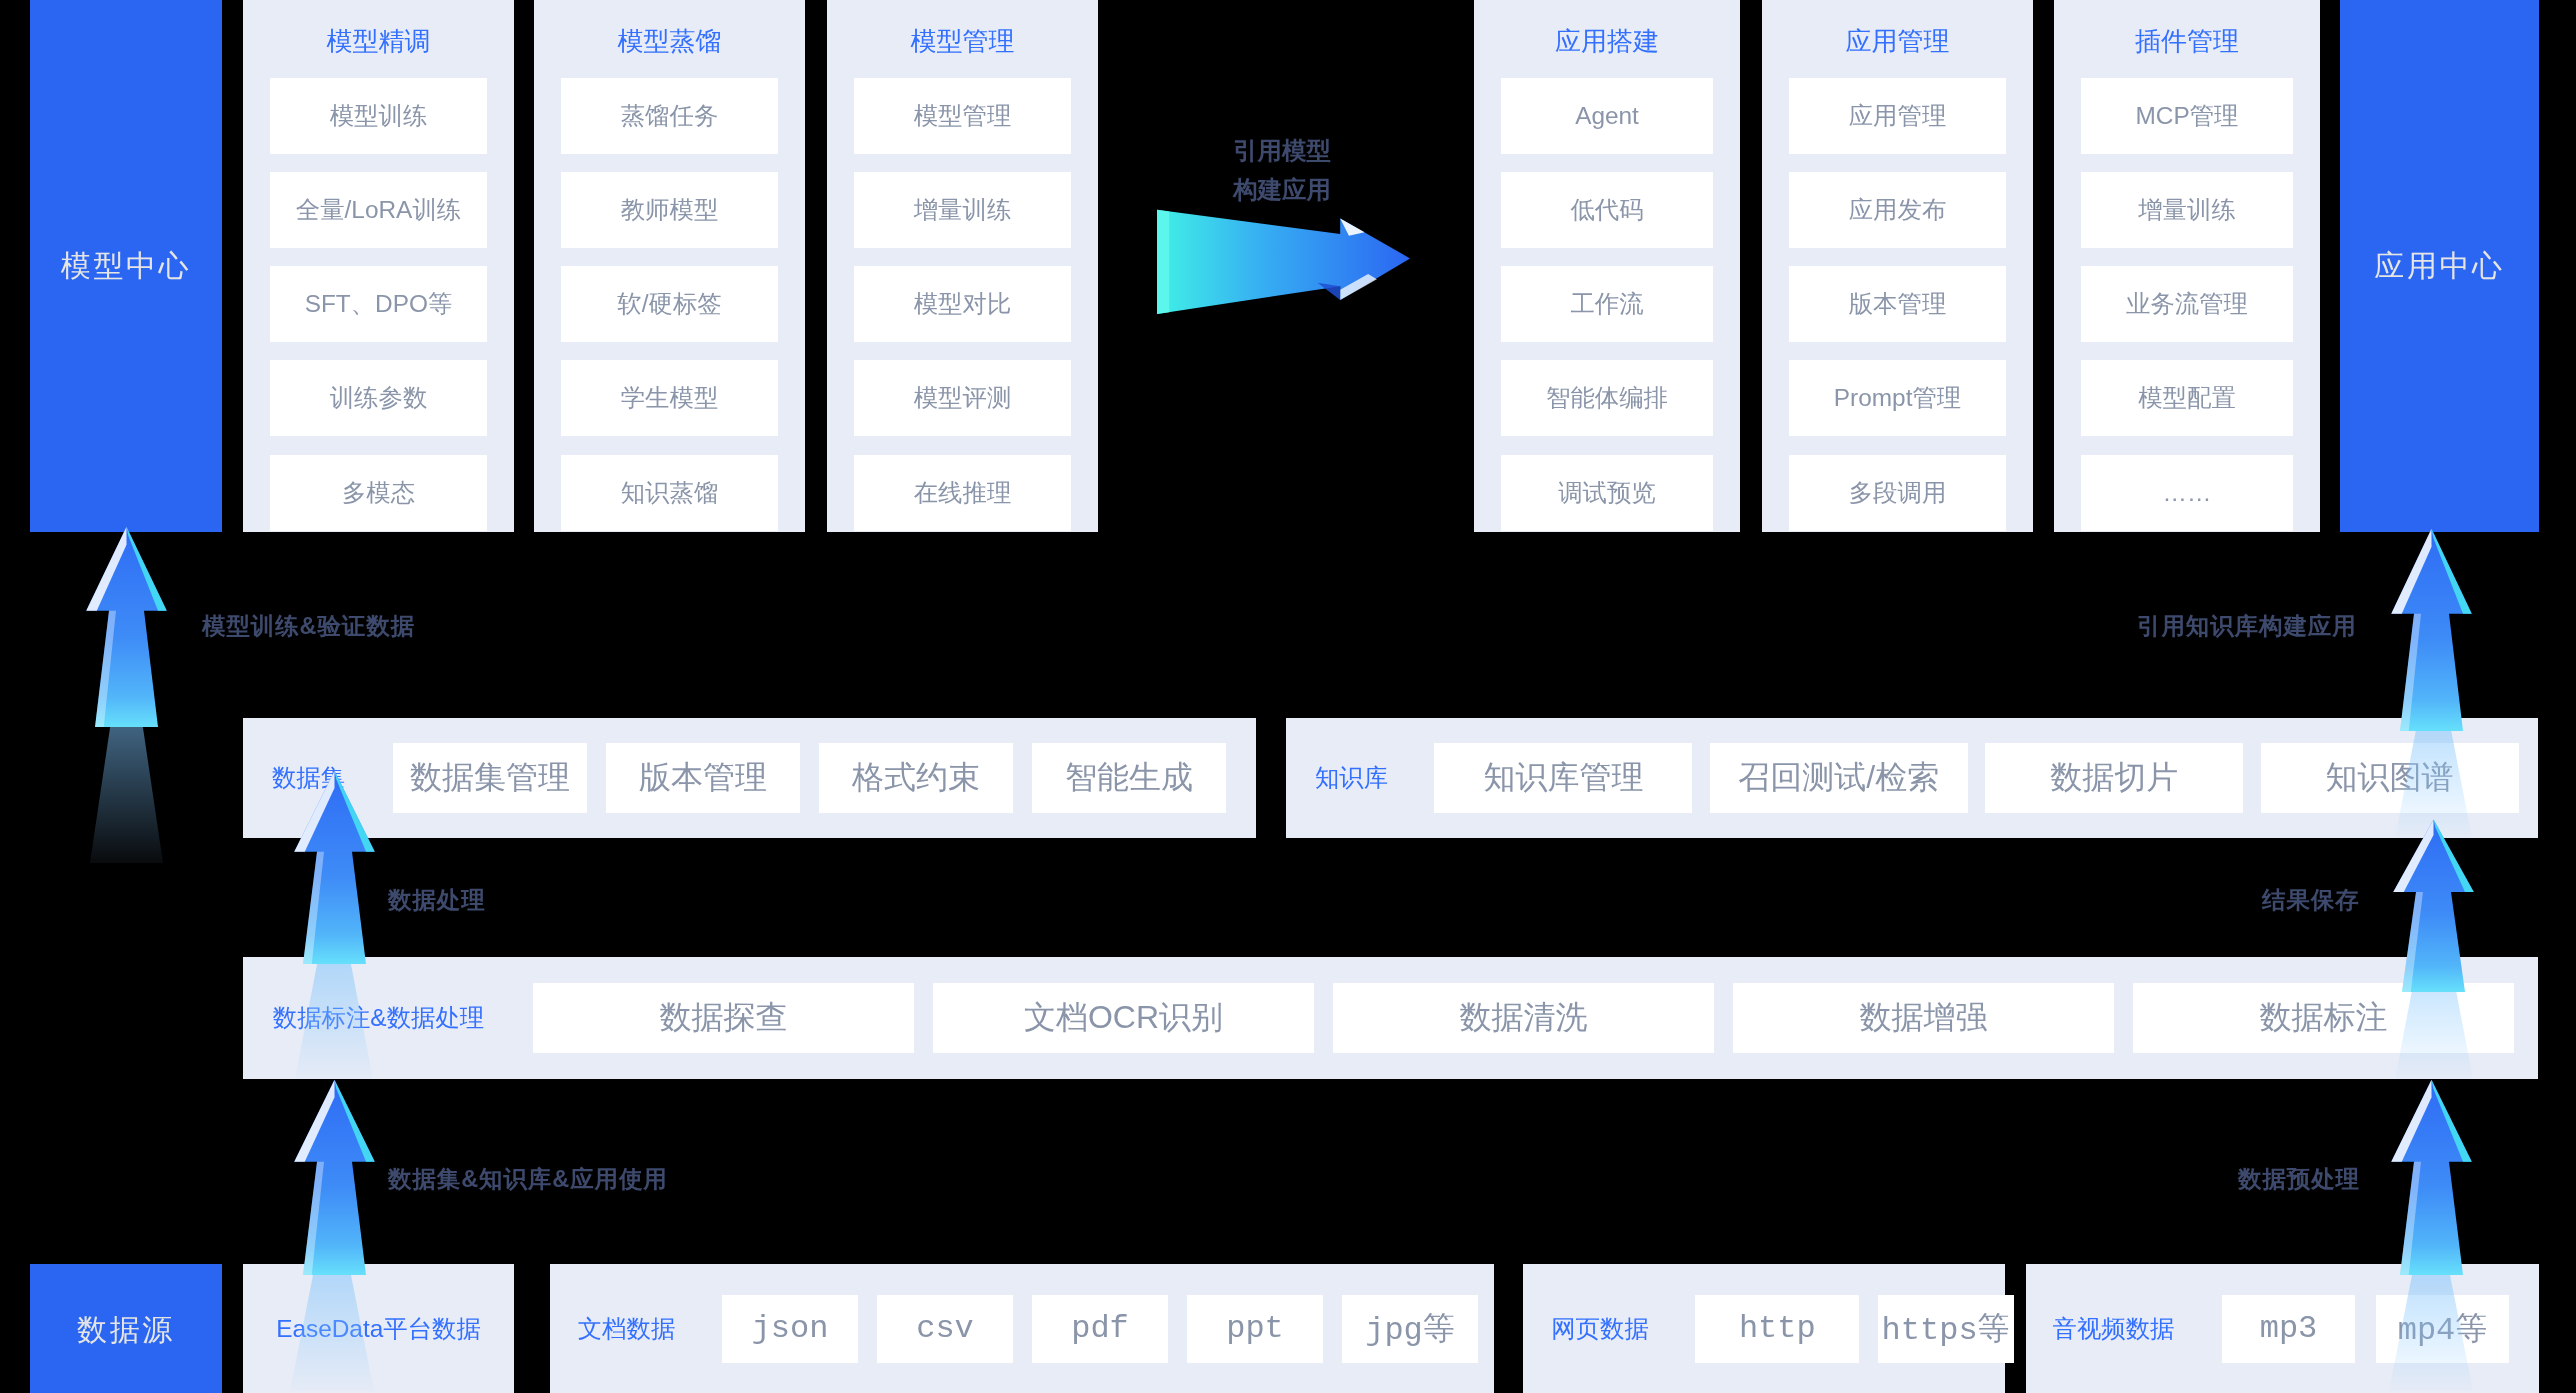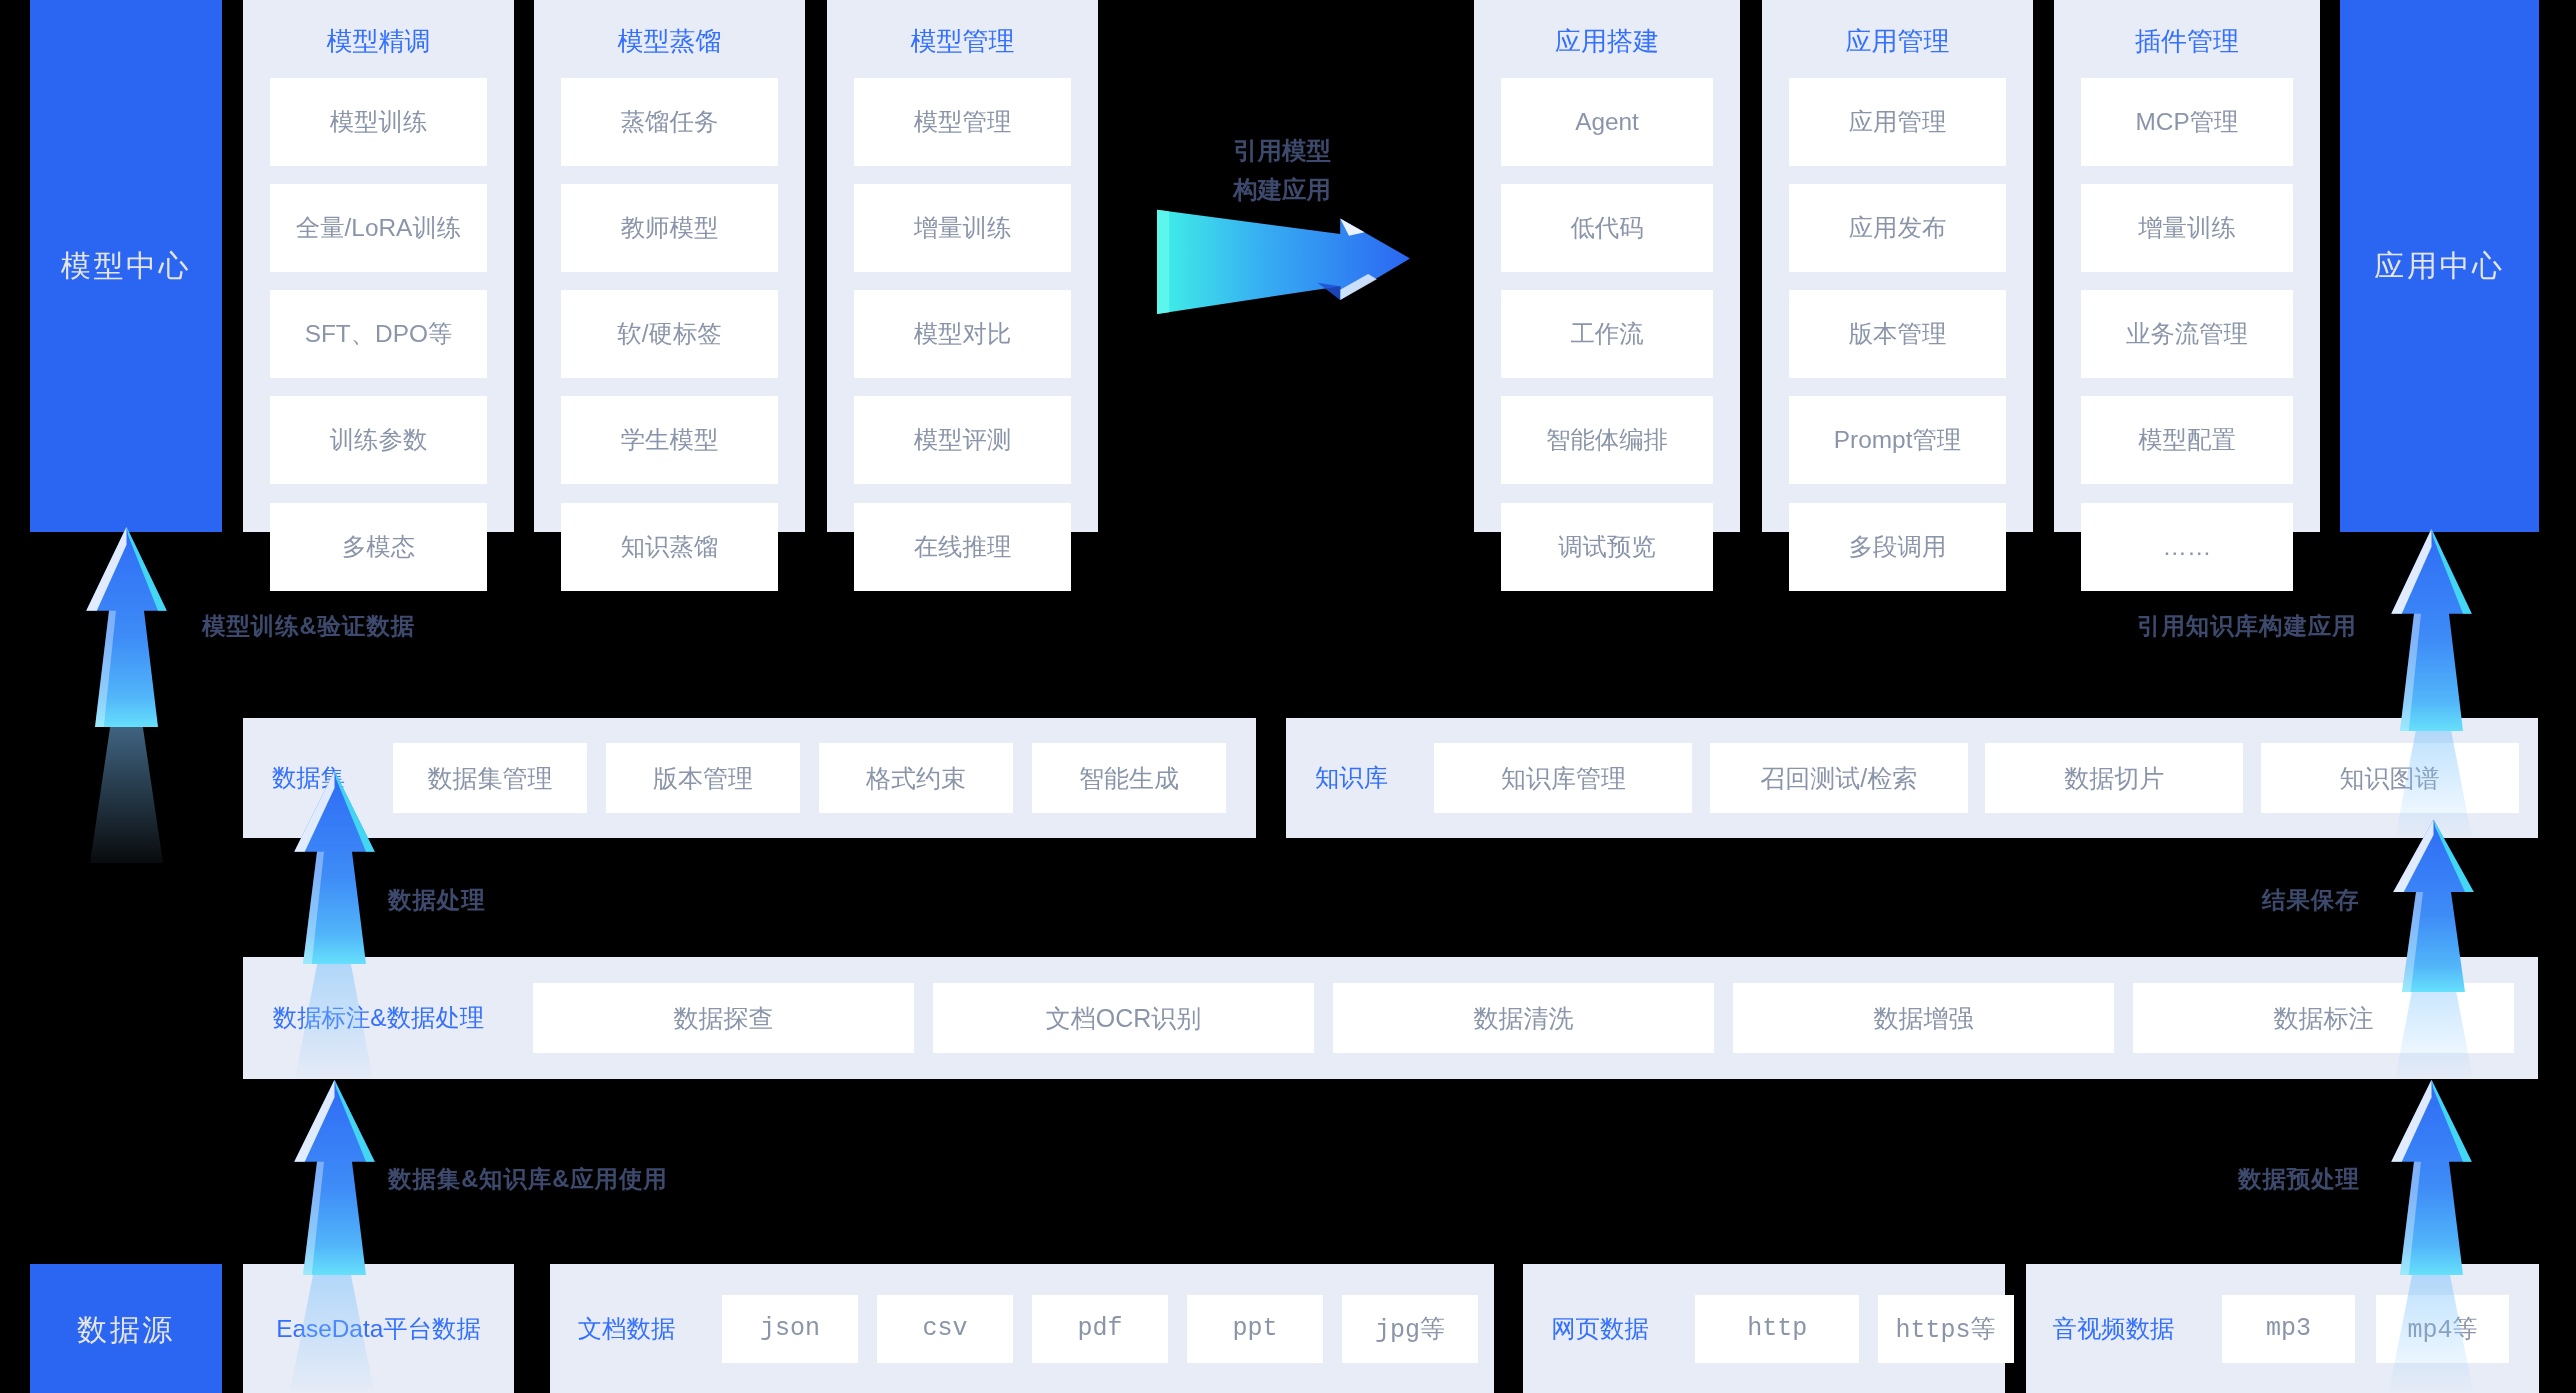--- a/index.html
+++ b/index.html
@@ -4,28 +4,28 @@
 <style>
   html,body{margin:0;padding:0;background:#000;}
   .stage{position:relative;width:2576px;height:1394px;background:#000;overflow:hidden;
          font-family:"Liberation Sans","DejaVu Sans",sans-serif;}
   .pillar{position:absolute;background:#2A66F2;color:#e5e5e5;display:flex;align-items:center;
           justify-content:center;font-size:30px;font-weight:500;letter-spacing:2.6px;z-index:1;box-sizing:border-box;}
   .panel{position:absolute;background:#E8ECF6;z-index:1;box-sizing:border-box;}
   .col{display:flex;flex-direction:column;padding:21px 27px 0;}
   .col-title{height:40px;display:flex;align-items:center;justify-content:center;
              font-size:26px;color:#3370FF;font-weight:500;margin-bottom:16.6px;flex:none;}
-  .col-item{height:88px;background:#fff;margin-bottom:18.3px;display:flex;align-items:center;
+  .col-item{height:76px;background:#fff;margin-bottom:18.3px;display:flex;align-items:center;
             justify-content:center;font-size:24.4px;color:#8A95A9;flex:none;}
   .row{display:flex;align-items:center;}
   .g20{gap:17.4px}.g21{gap:18.3px}.g22{gap:19px}.g24{gap:21px}
   .row-title{display:flex;align-items:center;justify-content:center;font-size:24.4px;
              color:#3370FF;font-weight:500;flex:none;}
   .row-item{height:70px;background:#fff;display:flex;align-items:center;justify-content:center;
-            font-size:25px;color:#8A95A9;flex:none;}
+            font-size:32px;color:#8A95A9;flex:none;}
   .row-item.sm{height:68px;font-family:Liberation Mono, monospace;}
   .flow-label{position:absolute;font-size:23.5px;color:#3E4A6D;font-weight:600;z-index:2;
               letter-spacing:0.9px;white-space:nowrap;}
   .center-label{position:absolute;left:1173px;top:131px;width:218px;text-align:center;
                 font-size:24.4px;line-height:39px;color:#3E4A6D;font-weight:600;z-index:2;}
   .arrow{position:absolute;z-index:3;}
   .beam{position:absolute;z-index:2;
         background:linear-gradient(180deg,rgba(125,195,252,0.55),rgba(173,216,255,0.05));
         clip-path:polygon(30% 0,70% 0,100% 100%,0% 100%);}
 </style>

